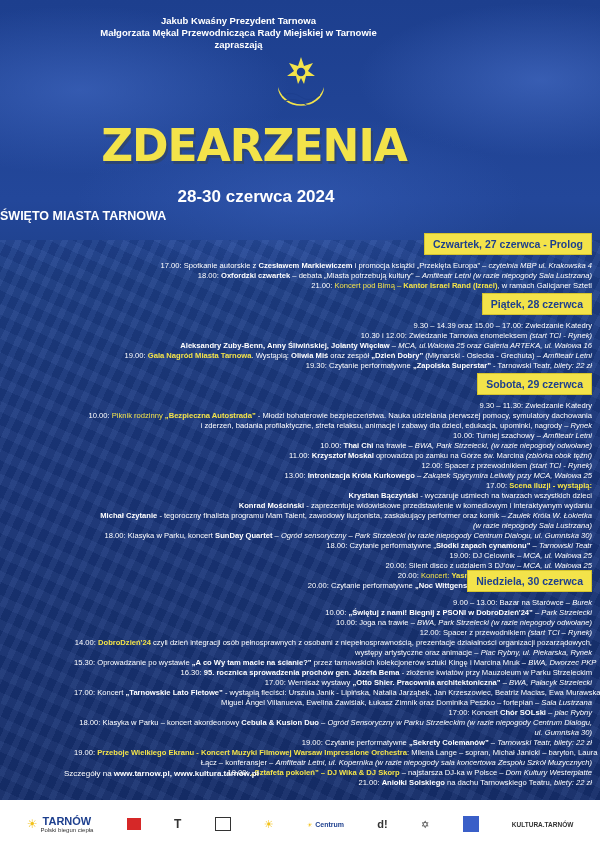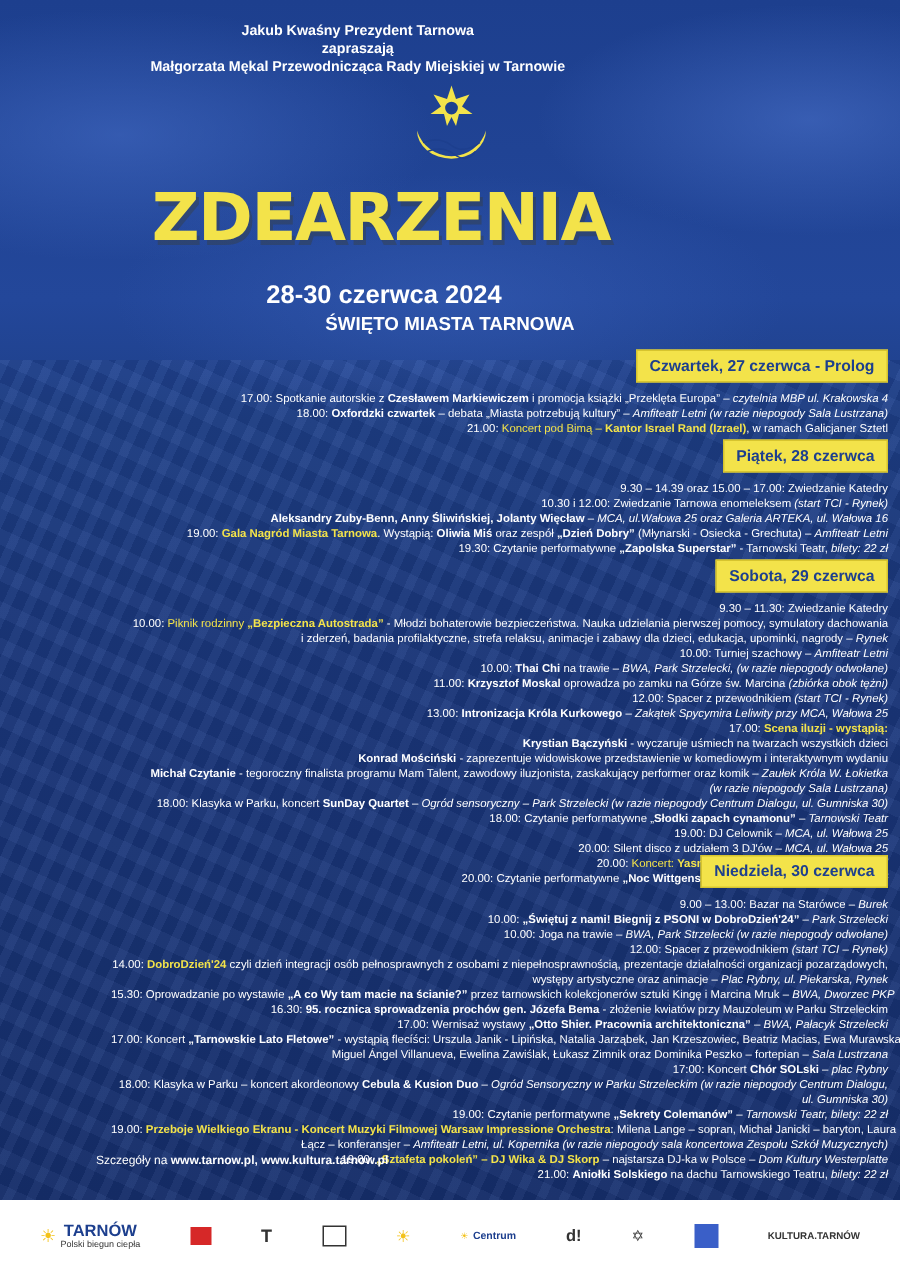--- a/index.html
+++ b/index.html
@@ -32,21 +32,21 @@
     position: absolute; top: 120px; left: 0; width: 508px; text-align: center;
     color: #f3e34a; font-weight: bold; font-size: 44px; letter-spacing: -1px;
     font-family: "DejaVu Sans", sans-serif;
     text-shadow: 2px 3px 0 rgba(60,60,40,0.35);
   }
   .dates {
     position: absolute; top: 187px; left: 0; width: 512px; text-align: center;
     color: #ffffff; font-weight: bold; font-size: 17px;
   }
   .subtitle {
-    position: absolute; top: 209px; left: 0; width: 600px; text-align: center;
+    position: absolute; top: 209px; left: 0; width: 600px; text-align: left;
     color: #ffffff; font-weight: bold; font-size: 12.5px;
   }
   .section { position: absolute; left: 26px; right: 8px; text-align: right; }
   .day-label {
     display: inline-block; background: #f3e34a; color: #1d3f8e;
     font-weight: bold; font-size: 10.5px; padding: 4px 8px;
     border: 1px solid #d6c42e; margin-bottom: 6px;
   }
   .ev { color: #ffffff; font-size: 7.6px; line-height: 10px; white-space: nowrap; margin-left: 48px; }
   .ev.cont { padding-left: 25px; }
@@ -63,22 +63,22 @@
   .logo .sq { width: 14px; height: 12px; display: inline-block; }
 </style>
 </head>
 <body>
 
 <div class="poster">
   <div class="city"></div>
 
   <div class="hosts">
     <div>Jakub Kwaśny Prezydent Tarnowa</div>
+    <div>Małgorzata Mękal Przewodnicząca Rady Miejskiej w Tarnowie</div>
     <div>zapraszają</div>
-    <div>Małgorzata Mękal Przewodnicząca Rady Miejskiej w Tarnowie</div>
   </div>
 
   <svg class="emblem" viewBox="0 0 66 66">
     <polygon points="33,2 36,11 45,8 40,16 47,21 38,21 36,29 33,23 30,29 28,21 19,21 26,16 21,8 30,11" fill="#f3e34a"></polygon>
     <circle cx="33" cy="17" r="5" fill="#1d3f8e" stroke="#f3e34a" stroke-width="1.5"></circle>
     <path d="M10 32 A24 24 0 0 0 56 32 A22 18 0 0 1 10 32 Z" fill="#f3e34a"></path>
     <path d="M14 40 Q25 36 33 42 T52 40" stroke="#1d3f8e" stroke-width="1" fill="none"></path>
     <path d="M17 46 Q27 42 35 48 T49 46" stroke="#1d3f8e" stroke-width="1" fill="none"></path>
   </svg>
 

